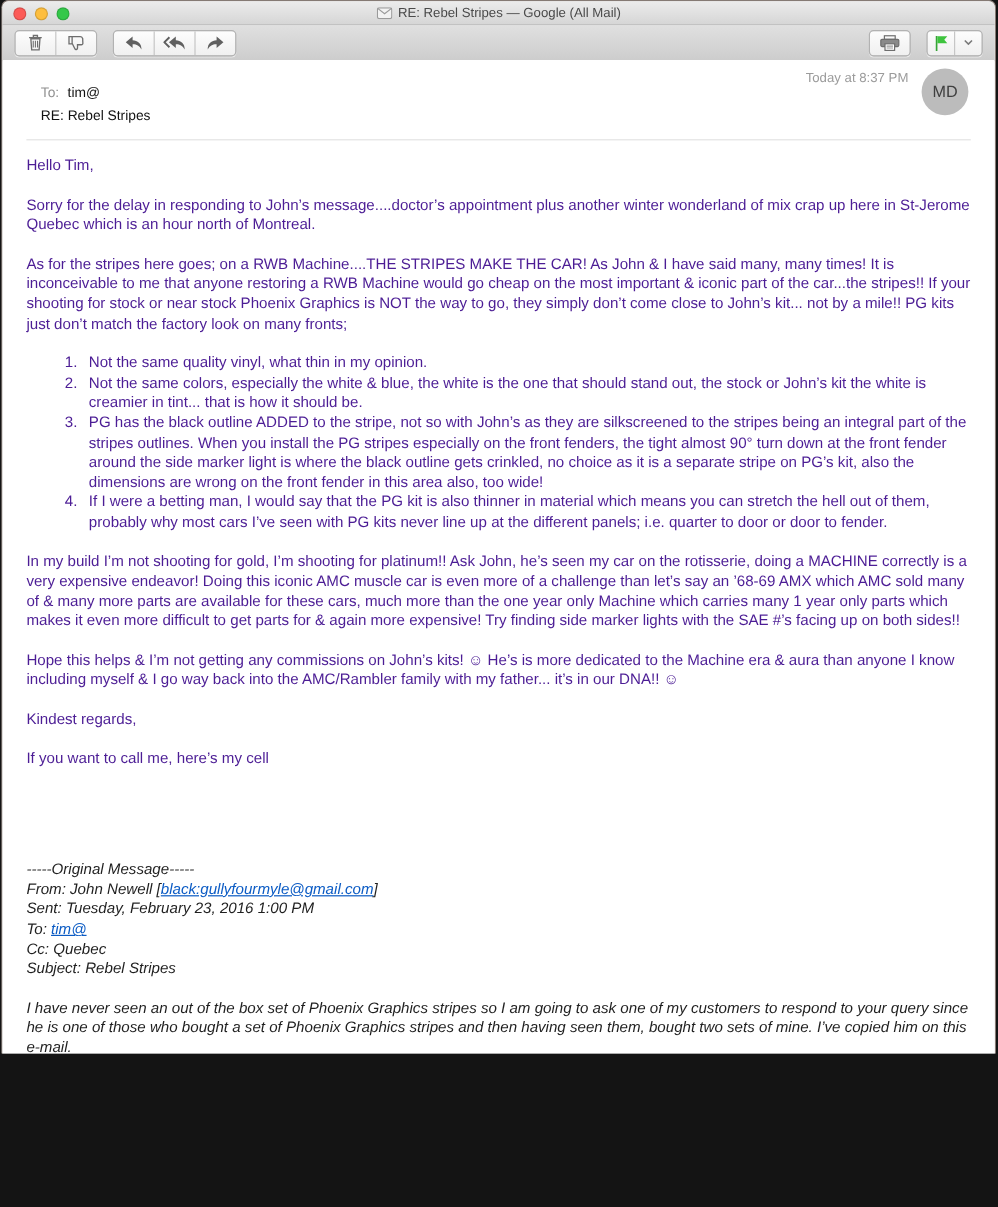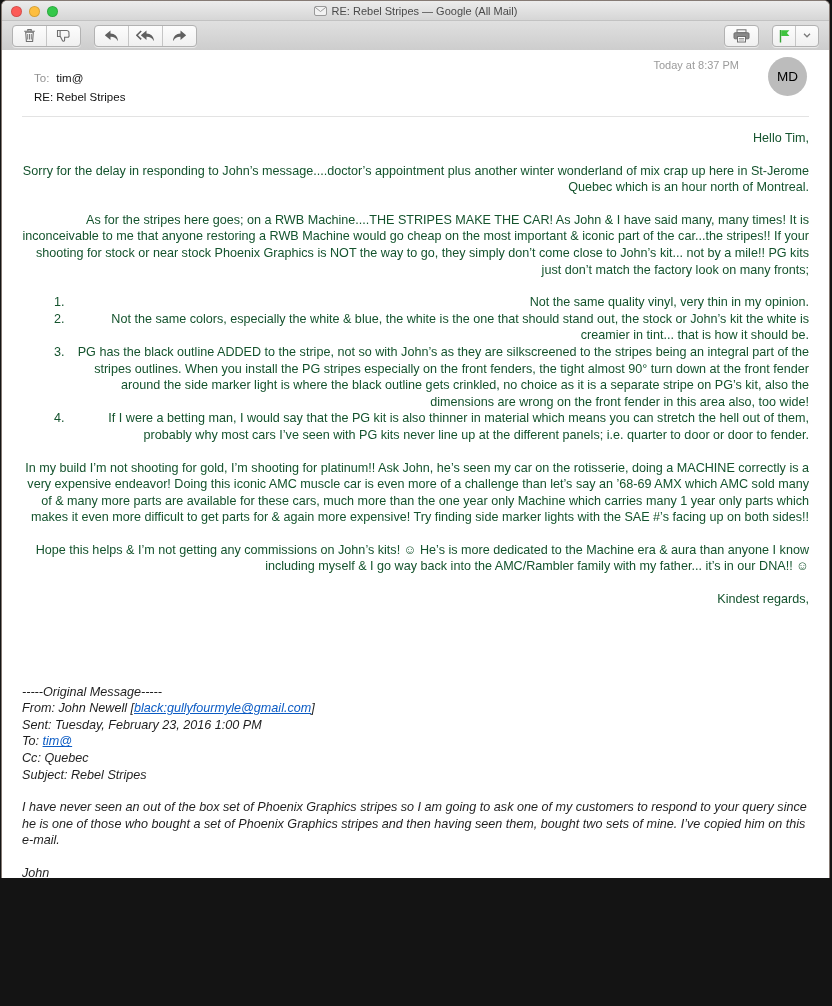--- a/index.html
+++ b/index.html
@@ -20,30 +20,30 @@
     background:linear-gradient(#fdfdfd,#f0f0f0);box-shadow:0 1px 0 rgba(255,255,255,.55);margin-right:13px;}
   .tb-btn{width:33px;height:20px;display:flex;align-items:center;justify-content:center;
     border-right:1px solid #c6c6c6;cursor:default;}
   .tb-btn.narrow{width:22px}
   .tb-btn:last-child{border-right:none}
   .spacer{flex:1}
   .btn-group.right{margin-right:0;margin-left:13px}
   
   .content{position:absolute;top:49px;left:0;right:0;bottom:0;background:#fff;padding:0 20px;box-sizing:border-box;}
   .msg-header{position:relative;height:66px;border-bottom:1px solid #e3e3e3;}
-  .date{position:absolute;top:9px;right:70px;font-size:11px;color:#9b9b9b;}
+  .date{position:absolute;top:9px;right:52px;font-size:11px;color:#9b9b9b;}
   .avatar{position:absolute;top:7px;right:2px;width:39px;height:39px;border-radius:50%;
-    background:#bcbcbc;color:#000000;display:flex;align-items:center;justify-content:center;font-size:13.5px;}
+    background:#bcbcbc;color:#404040;display:flex;align-items:center;justify-content:center;font-size:13.5px;}
   .to-line{position:absolute;top:22px;left:12px;font-size:11.5px;color:#111;}
   .to-label{color:#929292;margin-right:7px;}
   .subject-line{position:absolute;top:41px;left:12px;font-size:11.5px;color:#111;}
   
   .msg-body{padding-top:13px;font-size:12.6px;line-height:16.6px;}
   .para{margin:0 0 16px;}
-  .para.blue{color:#14532d;text-align:right;}
+  .para.blue{color:#4c1d95;}
   .para.black{color:#1f1f1f;font-style:italic;}
   ol.para{padding-left:46px;}
   ol.para li{padding-left:6px;}
   .mail-link{color:#0b5bc4;text-decoration:underline;cursor:pointer;}
   .icon-svg{display:block}
 </style>
 </head>
 <body>
 
 <div class="window">
@@ -139,35 +139,36 @@
         <div class="para blue">
           <div class="line">Hello Tim,</div>
         </div>
         <div class="para blue">
           <div class="line">Sorry for the delay in responding to John’s message....doctor’s appointment plus another winter wonderland of mix crap up here in St-Jerome Quebec which is an hour north of Montreal.</div>
         </div>
         <div class="para blue">
           <div class="line">As for the stripes here goes; on a RWB Machine....THE STRIPES MAKE THE CAR! As John &amp; I have said many, many times! It is inconceivable to me that anyone restoring a RWB Machine would go cheap on the most important &amp; iconic part of the car...the stripes!! If your shooting for stock or near stock Phoenix Graphics is NOT the way to go, they simply don’t come close to John’s kit... not by a mile!! PG kits just don’t match the factory look on many fronts;</div>
         </div>
         <ol class="para blue">
-          <li>Not the same quality vinyl, very thin in my opinion.</li>
+          <li>Not the same quality vinyl, what thin in my opinion.</li>
           <li>Not the same colors, especially the white &amp; blue, the white is the one that should stand out, the stock or John’s kit the white is creamier in tint... that is how it should be.</li>
           <li>PG has the black outline ADDED to the stripe, not so with John’s as they are silkscreened to the stripes being an integral part of the stripes outlines. When you install the PG stripes especially on the front fenders, the tight almost 90° turn down at the front fender around the side marker light is where the black outline gets crinkled, no choice as it is a separate stripe on PG’s kit, also the dimensions are wrong on the front fender in this area also, too wide!</li>
           <li>If I were a betting man, I would say that the PG kit is also thinner in material which means you can stretch the hell out of them, probably why most cars I’ve seen with PG kits never line up at the different panels; i.e. quarter to door or door to fender.</li>
         </ol>
         <div class="para blue">
           <div class="line">In my build I’m not shooting for gold, I’m shooting for platinum!! Ask John, he’s seen my car on the rotisserie, doing a MACHINE correctly is a very expensive endeavor! Doing this iconic AMC muscle car is even more of a challenge than let’s say an ’68-69 AMX which AMC sold many of &amp; many more parts are available for these cars, much more than the one year only Machine which carries many 1 year only parts which makes it even more difficult to get parts for &amp; again more expensive! Try finding side marker lights with the SAE #’s facing up on both sides!!</div>
         </div>
         <div class="para blue">
           <div class="line">Hope this helps &amp; I’m not getting any commissions on John’s kits! ☺ He’s is more dedicated to the Machine era &amp; aura than anyone I know including myself &amp; I go way back into the AMC/Rambler family with my father... it’s in our DNA!! ☺</div>
         </div>
         <div class="para blue">
           <div class="line">Kindest regards,</div>
         </div>
         <div class="para blue">
+          <div class="line">If you want to call me, here’s my cell</div>
         </div>
         <div class="para black" style="margin-top: 76px;">
           <div class="line">-----Original Message-----</div>
           <div class="line">From: John Newell [<a class="mail-link">black:gullyfourmyle@gmail.com</a>]</div>
           <div class="line">Sent: Tuesday, February 23, 2016 1:00 PM</div>
           <div class="line">To: <a class="mail-link">tim@</a></div>
           <div class="line">Cc: Quebec</div>
           <div class="line">Subject: Rebel Stripes</div>
         </div>
         <div class="para black">

